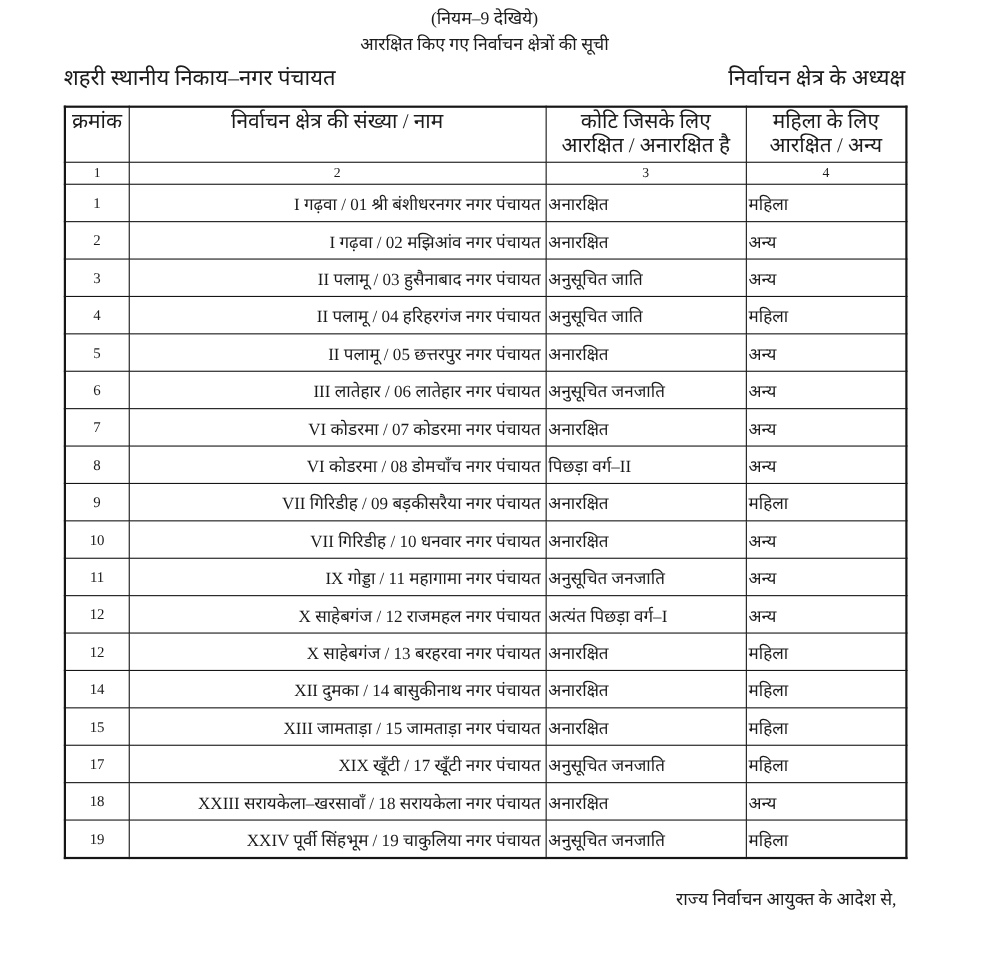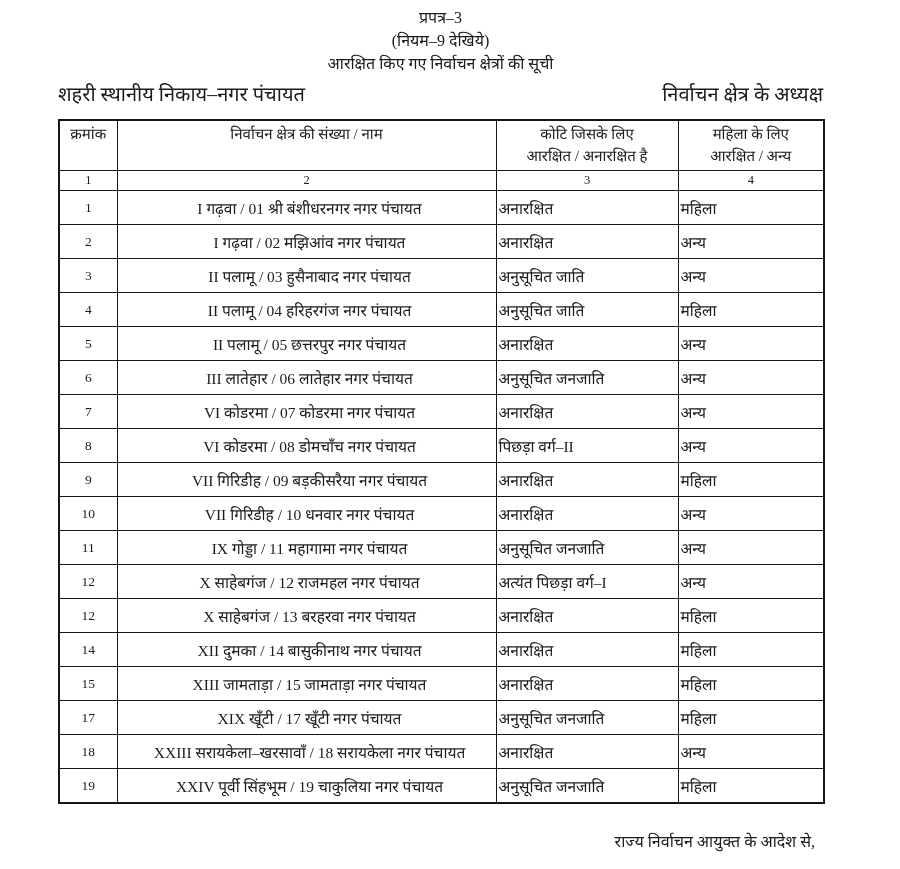--- a/index.html
+++ b/index.html
@@ -42,21 +42,21 @@
     width: 765px;
     border: 2px solid #161616;
   }
   .main-table th, .main-table td {
     border: 1px solid #161616;
     font-weight: normal;
     overflow: hidden;
   }
   .main-table th {
     vertical-align: top;
-    font-size: 15px;
+    font-size: 19px;
     line-height: 22px;
     padding: 2px 2px 3px 2px;
   }
   .num-row td {
     height: 17px;
     text-align: center;
     vertical-align: middle;
     font-size: 12.5px;
     line-height: 1;
     padding: 1px;
@@ -64,21 +64,21 @@
   .data-row td, td.td-center, td.td-name, td.sno {
     height: 31px;
     vertical-align: middle;
     font-size: 15.5px;
   }
   td.sno {
     text-align: center;
     font-size: 13.5px;
   }
   td.td-name {
-    text-align: center;
+    text-align: right;
     padding-left: 10px;
     padding-right: 4px;
     white-space: nowrap;
   }
   td.td-center {
     text-align: left;
     padding: 0 2px;
   }
   .footer-line {
     margin-top: 28px;
@@ -88,21 +88,20 @@
     line-height: 20px;
   }
 </style>
 </head>
 <body>
 
 <div class="page">
   <div class="content">
 
     <div class="title-block">
-      <div class="title-line">प्रपत्र–3</div>
       <div class="title-line">(नियम–9 देखिये)</div>
       <div class="title-line">आरक्षित किए गए निर्वाचन क्षेत्रों की सूची</div>
     </div>
 
     <div class="subheader">
       <span>शहरी स्थानीय निकाय–नगर पंचायत</span>
       <span>निर्वाचन क्षेत्र के अध्यक्ष</span>
     </div>
 
     <table class="main-table">

